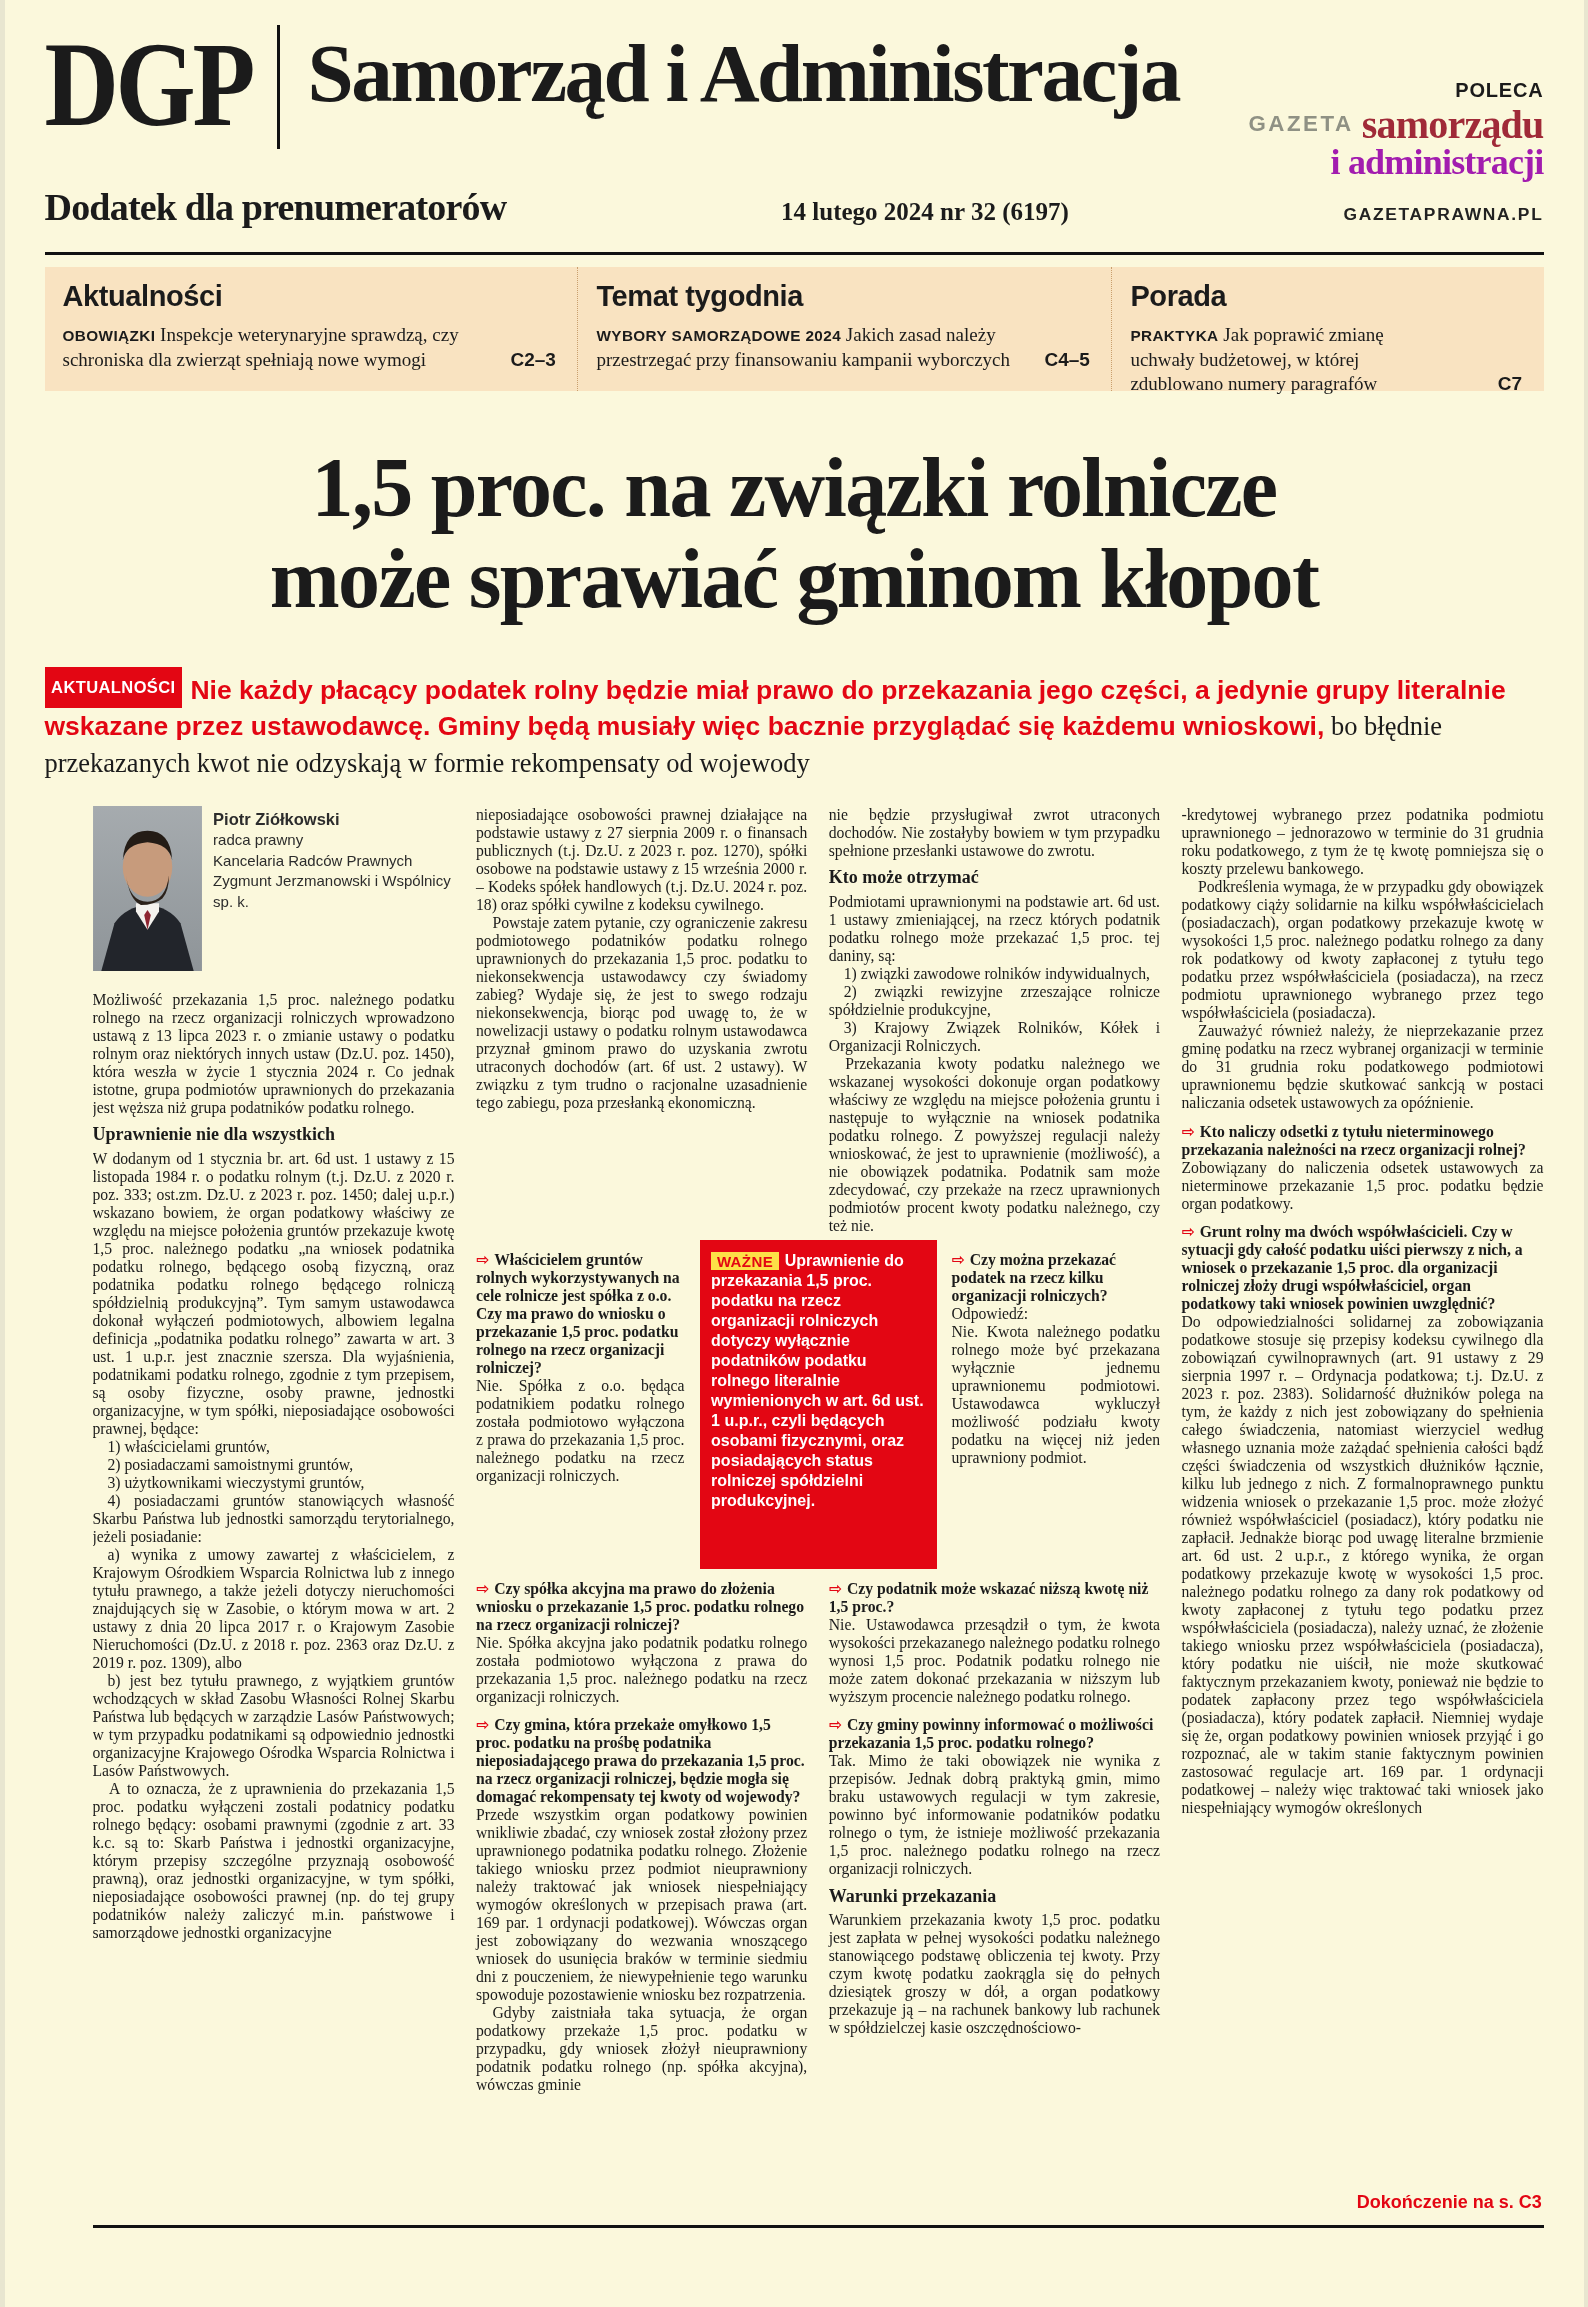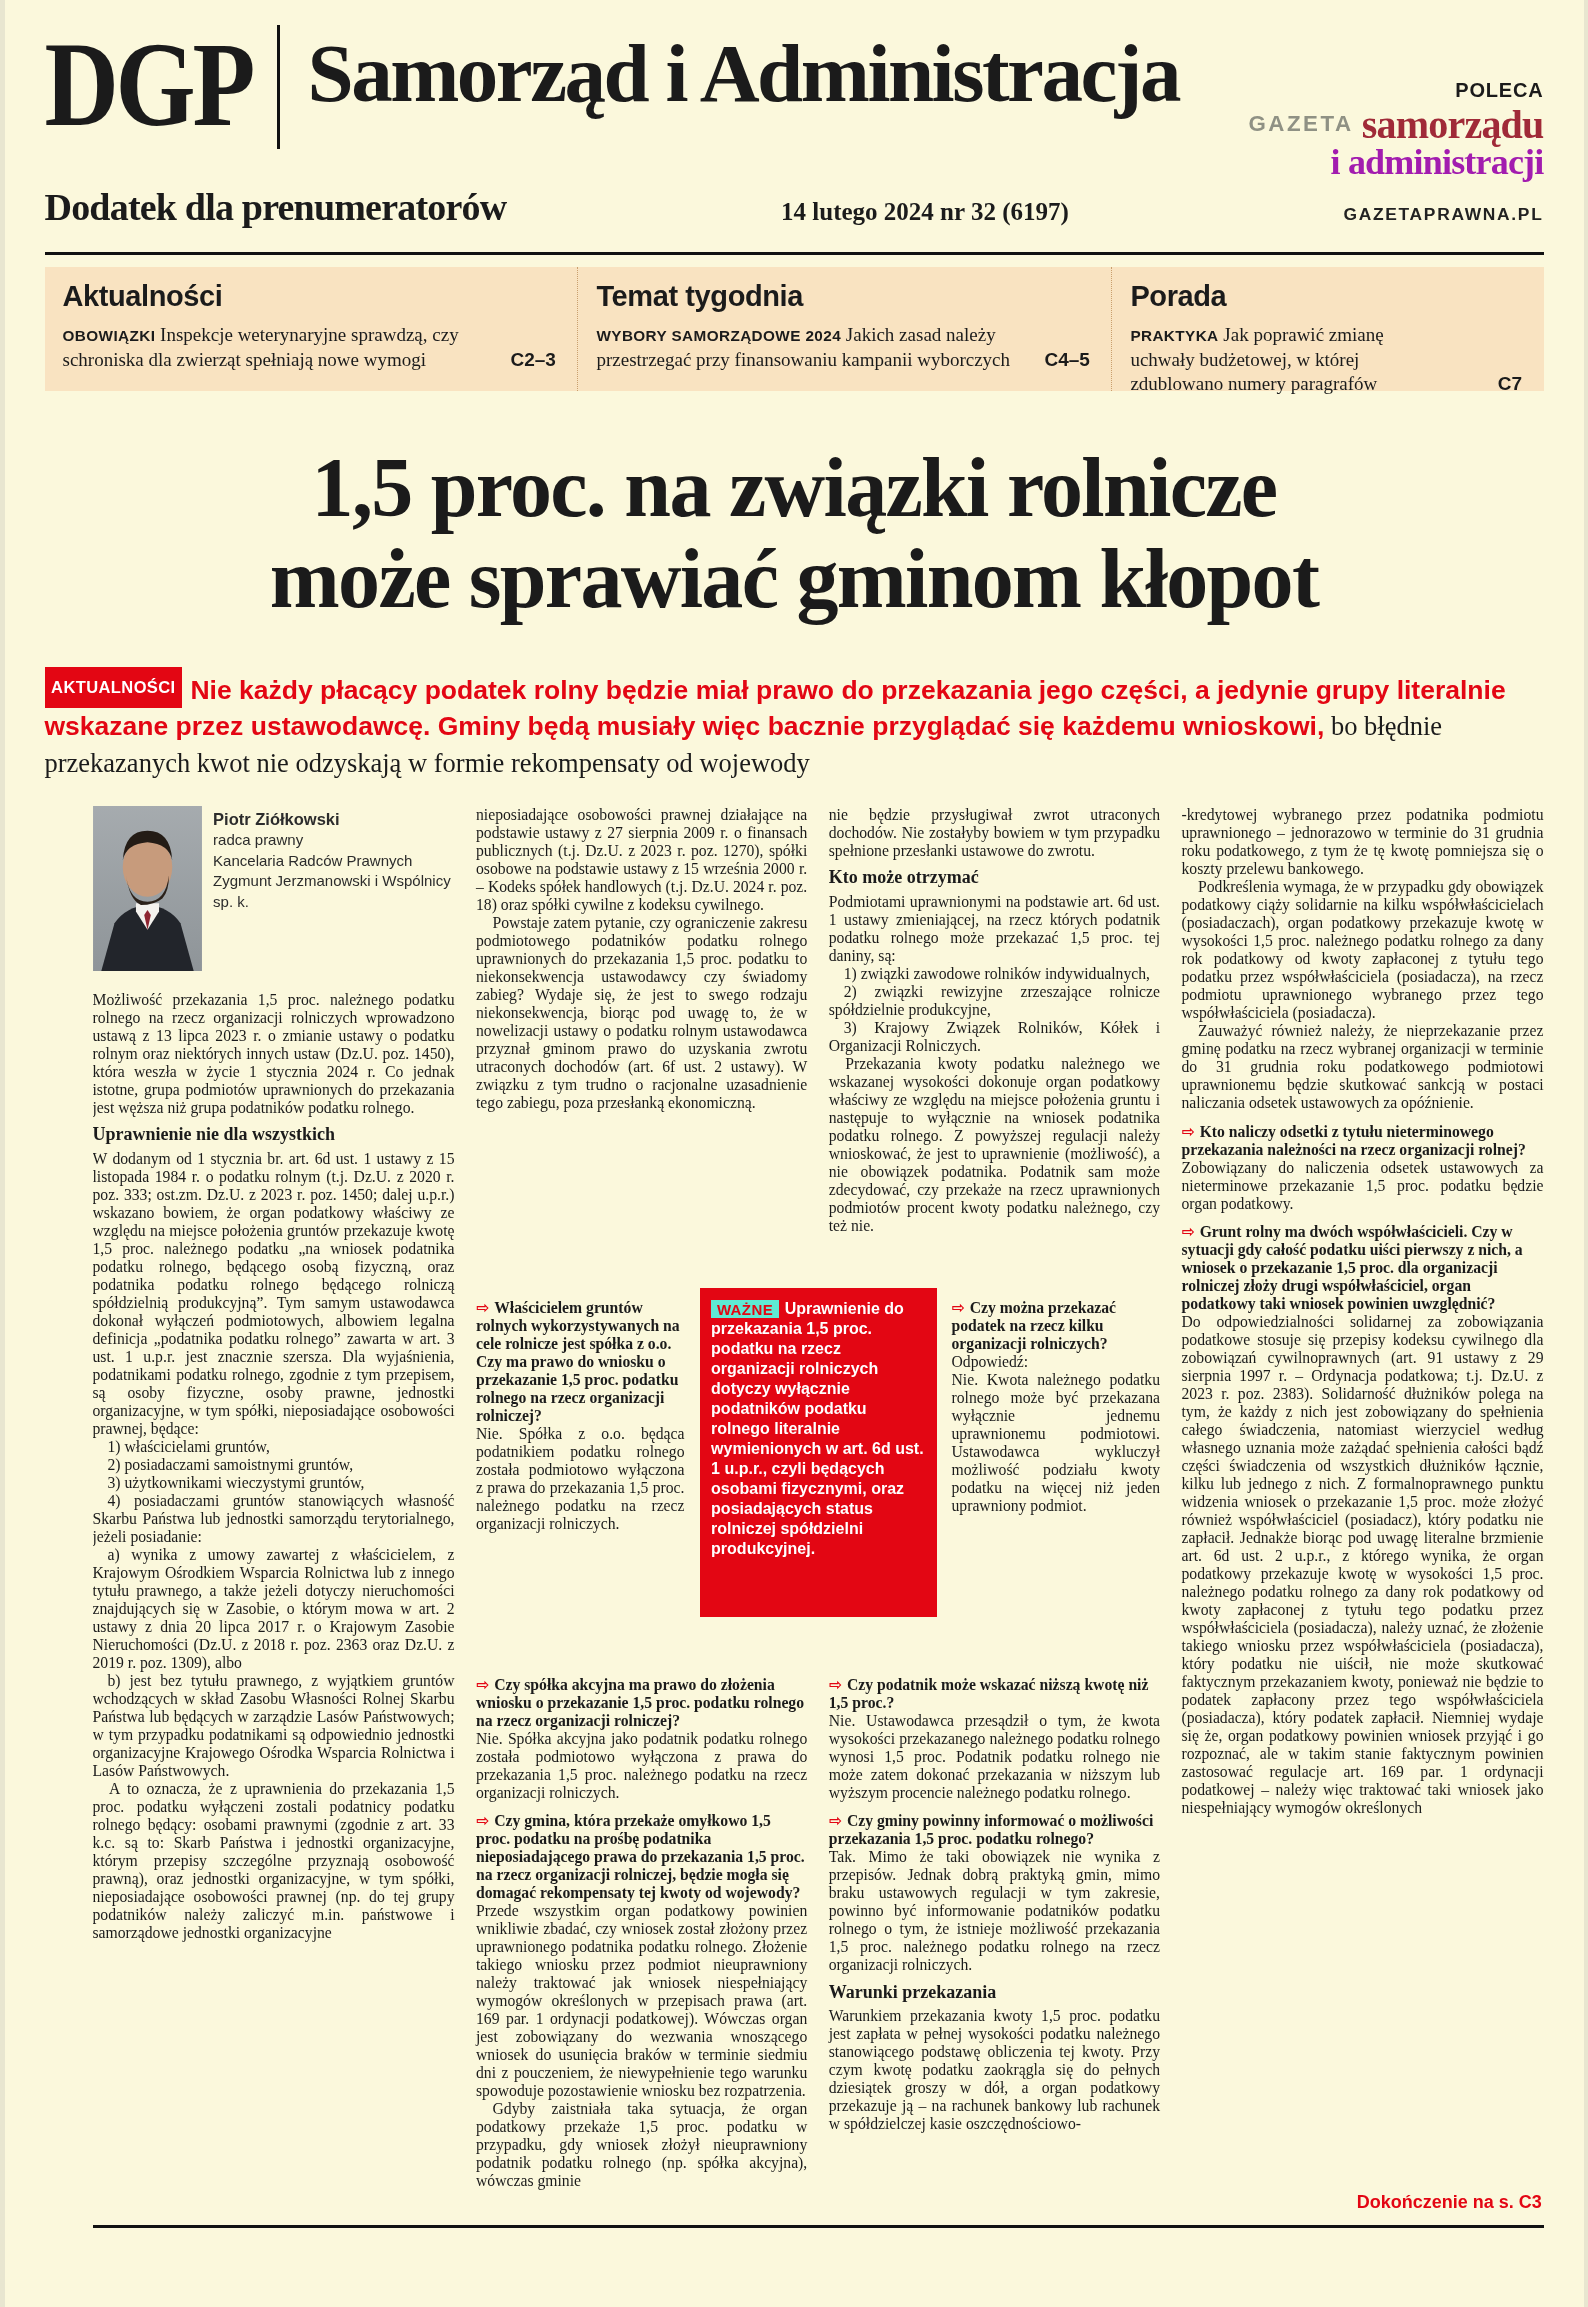--- a/index.html
+++ b/index.html
@@ -35,42 +35,42 @@
   .kicker { font-family:"Liberation Sans", sans-serif; font-weight:800; font-size:15.3px; letter-spacing:0.4px; }
   .pageref { position:absolute; right:0; bottom:0; font-family:"Liberation Sans", sans-serif; font-weight:800; font-size:19px; }
   
   .headline { margin-top:51px; height:197px; font-family:"Liberation Serif", serif; font-weight:600; font-size:84px; line-height:91px; letter-spacing:-1.7px;text-align:center; }
   .lead { margin-top:28px; height:131px; font-family:"Liberation Sans", sans-serif; font-weight:700; font-size:26.5px; line-height:37px; color:#E30613; }
   .lead .tag { display:inline-block; background:#E30613; color:#fff; font-size:16.5px; font-weight:800; letter-spacing:0.4px; padding:2.5px 6.6px 1.7px; vertical-align:5px; margin-right:8.3px; }
   .lead .tail { color:#1b1b1b; font-family:"Liberation Serif", serif; font-weight:400; }
   
   .body-grid { margin-top:8.3px; height:1422px; overflow:hidden; display:flex; gap:21.5px; border-bottom:3.3px solid #111;margin-left:48px; }
   .colw { width:362px; flex:0 0 auto; }
-  .mid { flex:1 1 auto; display:flex; flex-direction:column;gap:48px; }
+  .mid { flex:1 1 auto; display:flex; flex-direction:column; }
   .mid-row { display:flex; gap:21.5px; }
   .mid-col { flex:1; }
   .mid-wrap { display:flex; gap:15px; margin-top:5px; }
   .narrow { flex:1; }
   .col4 { display:flex; flex-direction:column; }
   .bodytext p { font-size:15.7px; line-height:18px; text-align:justify; }
   .bodytext p.ind { text-indent:16.5px; }
   .bodytext p.li { text-indent:15px; }
   .bodytext h3 { font-size:18px; line-height:21.5px; font-weight:700; margin:7.4px 0 4.1px; }
   .bodytext p.q { font-weight:700; margin-top:10.8px; text-align:left; }
   .bodytext p.q .arr { color:#E30613; font-family:"DejaVu Sans", sans-serif; font-weight:700; margin-right:5px; }
   .bodytext p.plain { text-align:left; }
   
   .byline { display:flex; gap:11.6px; margin-bottom:10px; height:175px; }
   .byline-text { font-family:"Liberation Sans", sans-serif; font-size:15px; line-height:20.7px; color:#2c2c2c; padding-top:3.3px; }
   .byline-text .name { font-weight:700; font-size:16.5px; }
   .photo { width:109px; height:165px; flex:0 0 auto; }
   
   .wazne { flex:0 0 237px; background:#E30613; color:#fff; padding:11.6px 11.6px 13.2px;
            font-family:"Liberation Sans", sans-serif; font-weight:700; font-size:16px; line-height:20px; height:329px; }
-  .wazne .wlabel { background:#5eead4; color:#E30613; font-weight:800; padding:0.8px 5.8px; margin-right:5.8px; font-size:15px; letter-spacing:0.4px; }
+  .wazne .wlabel { background:#fde047; color:#E30613; font-weight:800; padding:0.8px 5.8px; margin-right:5.8px; font-size:15px; letter-spacing:0.4px; }
   .continuation { margin-top:auto; padding:8.3px 1.7px 11.6px 0; color:#E30613; font-family:"Liberation Sans", sans-serif; font-weight:800; font-size:18px; text-align:right; }
 </style>
 </head>
 <body>
 
 <div class="page">
 
   <div class="masthead">
     <div class="masthead-row">
       <div class="dgp">DGP</div>

